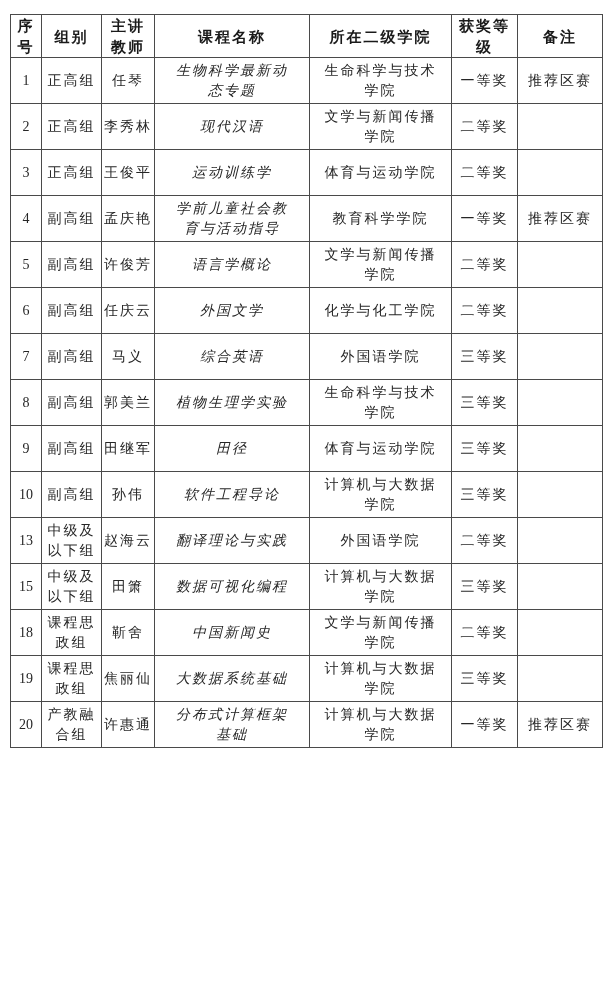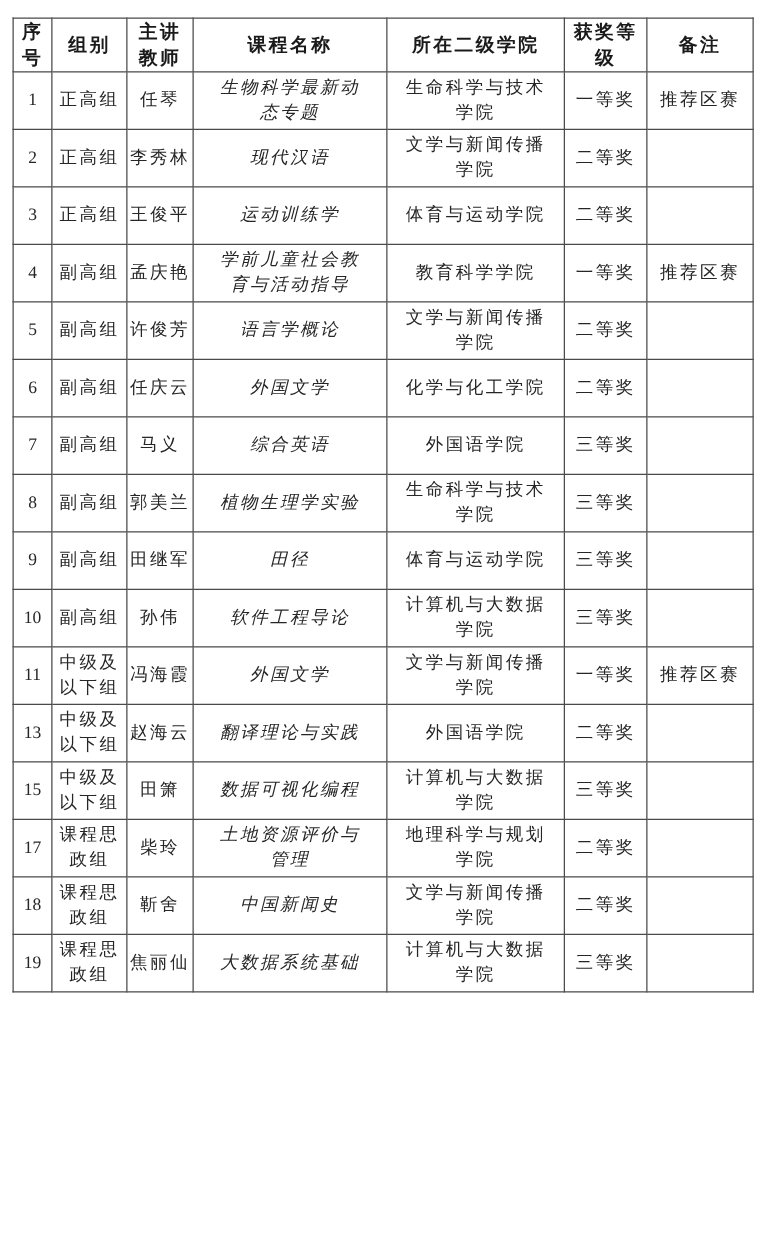--- a/index.html
+++ b/index.html
@@ -175,68 +175,59 @@
         <tr>
           <td class="cell-no">10</td>
           <td class="cell-group">副高组</td>
           <td class="cell-teacher">孙伟</td>
           <td class="cell-course">软件工程导论</td>
           <td class="cell-college">计算机与大数据学院</td>
           <td class="cell-award">三等奖</td>
           <td class="cell-note"></td>
         </tr>
         <tr>
-          <td class="cell-no">11</td>
-          <td class="cell-group">中级及以下组</td>
-          <td class="cell-teacher">冯海霞</td>
-          <td class="cell-course">外国文学</td>
-          <td class="cell-college">文学与新闻传播学院</td>
-          <td class="cell-award">一等奖</td>
-          <td class="cell-note">推荐区赛</td>
-        </tr>
-        <tr>
           <td class="cell-no">13</td>
           <td class="cell-group">中级及以下组</td>
           <td class="cell-teacher">赵海云</td>
           <td class="cell-course">翻译理论与实践</td>
           <td class="cell-college">外国语学院</td>
           <td class="cell-award">二等奖</td>
           <td class="cell-note"></td>
         </tr>
         <tr>
           <td class="cell-no">15</td>
           <td class="cell-group">中级及以下组</td>
           <td class="cell-teacher">田箫</td>
           <td class="cell-course">数据可视化编程</td>
           <td class="cell-college">计算机与大数据学院</td>
           <td class="cell-award">三等奖</td>
           <td class="cell-note"></td>
         </tr>
         <tr>
-          <td class="cell-no">17</td>
-          <td class="cell-group">课程思政组</td>
-          <td class="cell-teacher">柴玲</td>
-          <td class="cell-course">土地资源评价与管理</td>
-          <td class="cell-college">地理科学与规划学院</td>
-          <td class="cell-award">二等奖</td>
-          <td class="cell-note"></td>
-        </tr>
-        <tr>
           <td class="cell-no">18</td>
           <td class="cell-group">课程思政组</td>
           <td class="cell-teacher">靳舍</td>
           <td class="cell-course">中国新闻史</td>
           <td class="cell-college">文学与新闻传播学院</td>
           <td class="cell-award">二等奖</td>
           <td class="cell-note"></td>
         </tr>
         <tr>
           <td class="cell-no">19</td>
           <td class="cell-group">课程思政组</td>
           <td class="cell-teacher">焦丽仙</td>
           <td class="cell-course">大数据系统基础</td>
           <td class="cell-college">计算机与大数据学院</td>
           <td class="cell-award">三等奖</td>
           <td class="cell-note"></td>
         </tr>
+        <tr>
+          <td class="cell-no">20</td>
+          <td class="cell-group">产教融合组</td>
+          <td class="cell-teacher">许惠通</td>
+          <td class="cell-course">分布式计算框架基础</td>
+          <td class="cell-college">计算机与大数据学院</td>
+          <td class="cell-award">一等奖</td>
+          <td class="cell-note">推荐区赛</td>
+        </tr>
       </tbody>
   </table>
 </div>
 
 </body></html>

